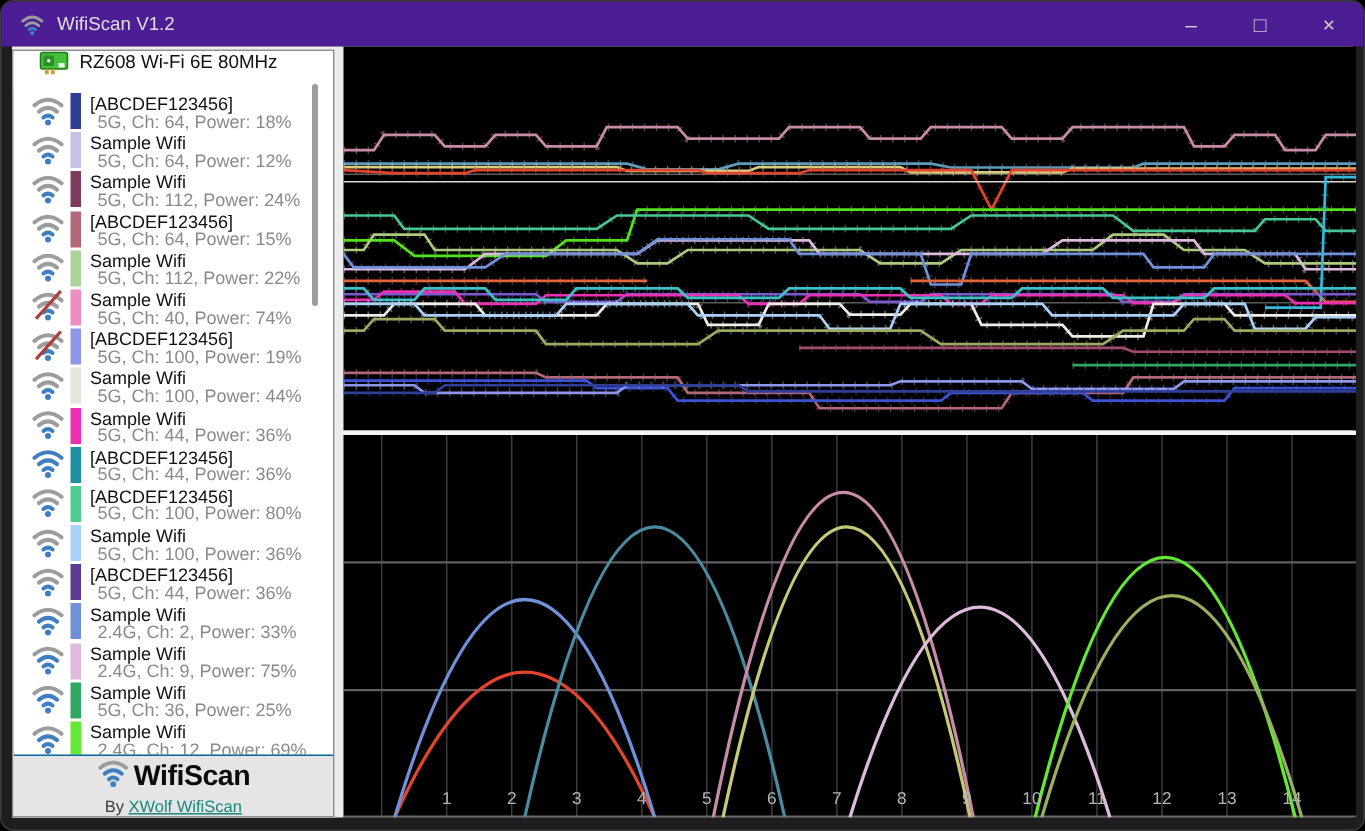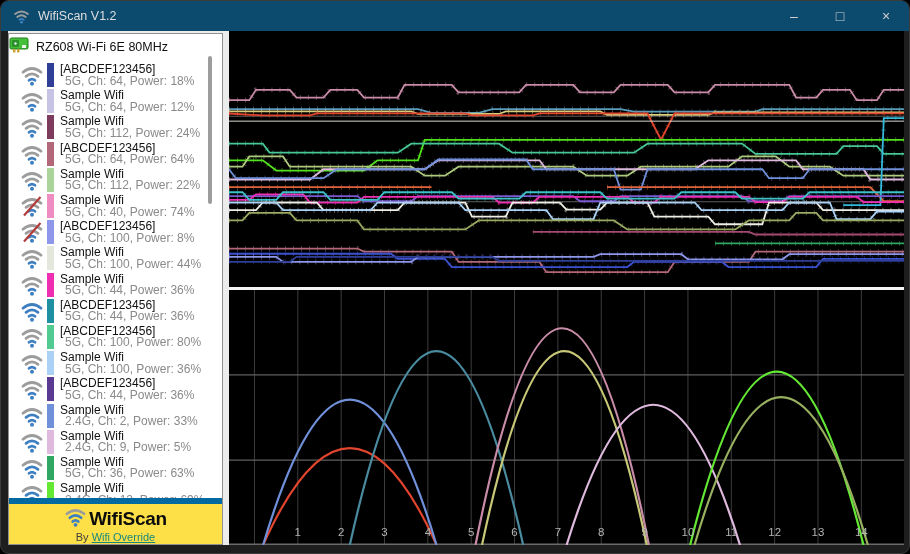--- a/index.html
+++ b/index.html
@@ -1,41 +1,41 @@
 <!DOCTYPE html>
 <html><head>
 <meta charset="utf-8">
 <style>
   html,body{margin:0;padding:0;background:#000;font-family:"Liberation Sans",sans-serif;}
   .window{position:relative;width:910px;height:554px;background:#1e1e1e;border:1px solid #3c3c3c;
           border-radius:9px;overflow:hidden;box-sizing:border-box;}
   
-  .titlebar{position:absolute;left:0;top:0;right:0;height:30px;background:#0c4a6e;display:flex;align-items:center;}
+  .titlebar{position:absolute;left:0;top:0;right:0;height:30px;background:#4c1d95;display:flex;align-items:center;}
   .titlebar .app-ic{margin:0 8px 0 12px;display:flex;align-items:center;}
   .title-text{color:#dedede;font-size:12.5px;}
   .win-controls{margin-left:auto;display:flex;align-items:center;height:100%;}
   .win-btn{width:46px;height:100%;display:flex;align-items:center;justify-content:center;
            color:#cfcfcf;font-size:14px;cursor:default;}
   
   .client{position:absolute;left:7px;top:30px;right:7px;bottom:8px;background:#ececec;}
   
   .panel{position:absolute;left:0;top:2px;width:215px;bottom:0;background:#fff;
          border:1px solid #8f8f8f;box-sizing:border-box;overflow:hidden;}
-  .adapter-row{display:flex;align-items:center;height:26px;padding-left:0;gap:7px;background:#fff;}
+  .adapter-row{display:flex;align-items:flex-start;height:26px;padding-left:17px;gap:7px;background:#fff;}
   .adapter-name{font-size:12.5px;color:#111;}
   .net-list{position:absolute;left:0;top:28px;right:0;bottom:40px;overflow:hidden;}
-  .net-row{display:flex;align-items:center;height:26.2px;padding-left:11px;}
+  .net-row{display:flex;height:26.2px;padding-left:11px;}
   .net-row .wifi-ic{width:24px;height:21px;flex:0 0 24px;display:flex;align-items:center;}
   .net-row .bar{width:7px;height:24px;margin:0 2px 0 3px;flex:0 0 7px;}
   .net-row .txt{display:flex;flex-direction:column;justify-content:center;padding-left:4px;min-width:0;}
   .net-row .nm{font-size:12px;color:#111;line-height:12.5px;white-space:nowrap;}
   .net-row .dt{font-size:12px;color:#8a8a8a;line-height:11.5px;padding-left:5px;white-space:nowrap;}
   .scroll-thumb{position:absolute;right:10px;top:22px;width:4px;height:148px;background:#9d9d9d;border-radius:2px;}
-  .panel-footer{position:absolute;left:0;right:0;bottom:0;height:40px;background:#fde047;
-                border-top:6px solid #0369a1;display:flex;flex-direction:column;align-items:center;justify-content:center;}
+  .panel-footer{position:absolute;left:0;right:0;bottom:0;height:40px;background:#e5e5e5;
+                border-top:1px solid #0369a1;display:flex;flex-direction:column;align-items:center;justify-content:space-between;}
   .brand-line{display:flex;align-items:center;gap:2px;}
   .brand-name{font-size:19px;font-weight:bold;color:#0b0b0b;letter-spacing:-0.3px;line-height:19px;}
   .by-line{font-size:11px;color:#3c3c3c;margin-top:0px;}
   .by-line a{color:#17877d;text-decoration:underline;cursor:pointer;}
   
   .charts{position:absolute;left:221px;top:0;right:0;bottom:0;display:flex;flex-direction:column;}
   .chart-top{width:675px;height:257px;background:#000;display:block;}
   .chart-sep{width:675px;height:3px;background:#f4f4f4;}
   .chart-bottom{width:675px;height:256px;background:#000;display:block;}
 </style>
@@ -131,21 +131,21 @@
     <path d="M3 8.2 Q12 0.8 21 8.2" fill="none" stroke="#9c9c9c" stroke-width="2.7" stroke-linecap="round"></path>
     <path d="M6 12.4 Q12 7.4 18 12.4" fill="none" stroke="#9c9c9c" stroke-width="2.7" stroke-linecap="round"></path>
     <path d="M9 16.3 Q12 13.8 15 16.3" fill="none" stroke="#3e7fc1" stroke-width="2.7" stroke-linecap="round"></path>
     <circle cx="12" cy="19.7" r="2" fill="#3e7fc1"></circle>
 
   </svg>
             </span>
             <span class="bar" style="background:#b26878"></span>
             <span class="txt">
               <span class="nm">[ABCDEF123456]</span>
-              <span class="dt">5G, Ch: 64, Power: 64%</span>
+              <span class="dt">5G, Ch: 64, Power: 15%</span>
             </span>
           </div>
           <div class="net-row">
             <span class="wifi-ic">
               <svg viewBox="0 0 24 22" width="24" height="22">
     <path d="M3 8.2 Q12 0.8 21 8.2" fill="none" stroke="#9c9c9c" stroke-width="2.7" stroke-linecap="round"></path>
     <path d="M6 12.4 Q12 7.4 18 12.4" fill="none" stroke="#9c9c9c" stroke-width="2.7" stroke-linecap="round"></path>
     <path d="M9 16.3 Q12 13.8 15 16.3" fill="none" stroke="#3e7fc1" stroke-width="2.7" stroke-linecap="round"></path>
     <circle cx="12" cy="19.7" r="2" fill="#3e7fc1"></circle>
 
@@ -179,21 +179,21 @@
     <path d="M3 8.2 Q12 0.8 21 8.2" fill="none" stroke="#9c9c9c" stroke-width="2.7" stroke-linecap="round"></path>
     <path d="M6 12.4 Q12 7.4 18 12.4" fill="none" stroke="#9c9c9c" stroke-width="2.7" stroke-linecap="round"></path>
     <path d="M9 16.3 Q12 13.8 15 16.3" fill="none" stroke="#3e7fc1" stroke-width="2.7" stroke-linecap="round"></path>
     <circle cx="12" cy="19.7" r="2" fill="#3e7fc1"></circle>
     <line x1="4" y1="20.5" x2="20.5" y2="2" stroke="#b23b3b" stroke-width="2.2"></line>
   </svg>
             </span>
             <span class="bar" style="background:#8e97ea"></span>
             <span class="txt">
               <span class="nm">[ABCDEF123456]</span>
-              <span class="dt">5G, Ch: 100, Power: 8%</span>
+              <span class="dt">5G, Ch: 100, Power: 19%</span>
             </span>
           </div>
           <div class="net-row">
             <span class="wifi-ic">
               <svg viewBox="0 0 24 22" width="24" height="22">
     <path d="M3 8.2 Q12 0.8 21 8.2" fill="none" stroke="#9c9c9c" stroke-width="2.7" stroke-linecap="round"></path>
     <path d="M6 12.4 Q12 7.4 18 12.4" fill="none" stroke="#9c9c9c" stroke-width="2.7" stroke-linecap="round"></path>
     <path d="M9 16.3 Q12 13.8 15 16.3" fill="none" stroke="#3e7fc1" stroke-width="2.7" stroke-linecap="round"></path>
     <circle cx="12" cy="19.7" r="2" fill="#3e7fc1"></circle>
 
@@ -307,37 +307,37 @@
     <path d="M3 8.2 Q12 0.8 21 8.2" fill="none" stroke="#9c9c9c" stroke-width="2.7" stroke-linecap="round"></path>
     <path d="M6 12.4 Q12 7.4 18 12.4" fill="none" stroke="#3e7fc1" stroke-width="2.7" stroke-linecap="round"></path>
     <path d="M9 16.3 Q12 13.8 15 16.3" fill="none" stroke="#3e7fc1" stroke-width="2.7" stroke-linecap="round"></path>
     <circle cx="12" cy="19.7" r="2" fill="#3e7fc1"></circle>
 
   </svg>
             </span>
             <span class="bar" style="background:#dfbade"></span>
             <span class="txt">
               <span class="nm">Sample Wifi</span>
-              <span class="dt">2.4G, Ch: 9, Power: 5%</span>
+              <span class="dt">2.4G, Ch: 9, Power: 75%</span>
             </span>
           </div>
           <div class="net-row">
             <span class="wifi-ic">
               <svg viewBox="0 0 24 22" width="24" height="22">
     <path d="M3 8.2 Q12 0.8 21 8.2" fill="none" stroke="#9c9c9c" stroke-width="2.7" stroke-linecap="round"></path>
     <path d="M6 12.4 Q12 7.4 18 12.4" fill="none" stroke="#3e7fc1" stroke-width="2.7" stroke-linecap="round"></path>
     <path d="M9 16.3 Q12 13.8 15 16.3" fill="none" stroke="#3e7fc1" stroke-width="2.7" stroke-linecap="round"></path>
     <circle cx="12" cy="19.7" r="2" fill="#3e7fc1"></circle>
 
   </svg>
             </span>
             <span class="bar" style="background:#30a763"></span>
             <span class="txt">
               <span class="nm">Sample Wifi</span>
-              <span class="dt">5G, Ch: 36, Power: 63%</span>
+              <span class="dt">5G, Ch: 36, Power: 25%</span>
             </span>
           </div>
           <div class="net-row">
             <span class="wifi-ic">
               <svg viewBox="0 0 24 22" width="24" height="22">
     <path d="M3 8.2 Q12 0.8 21 8.2" fill="none" stroke="#9c9c9c" stroke-width="2.7" stroke-linecap="round"></path>
     <path d="M6 12.4 Q12 7.4 18 12.4" fill="none" stroke="#3e7fc1" stroke-width="2.7" stroke-linecap="round"></path>
     <path d="M9 16.3 Q12 13.8 15 16.3" fill="none" stroke="#3e7fc1" stroke-width="2.7" stroke-linecap="round"></path>
     <circle cx="12" cy="19.7" r="2" fill="#3e7fc1"></circle>
 
@@ -357,21 +357,21 @@
     <path d="M3 8.2 Q12 0.8 21 8.2" fill="none" stroke="#9c9c9c" stroke-width="2.7" stroke-linecap="round"></path>
     <path d="M6 12.4 Q12 7.4 18 12.4" fill="none" stroke="#3e7fc1" stroke-width="2.7" stroke-linecap="round"></path>
     <path d="M9 16.3 Q12 13.8 15 16.3" fill="none" stroke="#3e7fc1" stroke-width="2.7" stroke-linecap="round"></path>
     <circle cx="12" cy="19.7" r="2" fill="#3e7fc1"></circle>
 
   </svg></span>
           <span class="brand-name">WifiScan</span>
         </div>
         <div class="by-line">
           <span>By</span>
-          <a>Wifi Override</a>
+          <a>XWolf WifiScan</a>
         </div>
       </div>
     </div>
 
     <div class="charts">
       <svg class="chart-top" id="chart-top" viewBox="0 0 675 257" preserveAspectRatio="none">
           <line x1="0" y1="85.581" x2="675" y2="85.581" stroke="#5c5c5c" stroke-width="1"></line>
           <line x1="0" y1="171.419" x2="675" y2="171.419" stroke="#5c5c5c" stroke-width="1"></line>
           <path d="M0.0,69.4 L20.3,69.4 L27.0,59.1 L60.8,59.1 L67.5,66.8 L94.5,66.8 L101.3,59.1 L128.3,59.1 L135.0,66.8 L168.8,66.8 L175.5,54.0 L222.8,54.0 L229.5,61.7 L290.3,61.7 L297.0,54.0 L344.3,54.0 L351.0,61.7 L384.8,61.7 L391.5,54.0 L438.8,54.0 L445.5,61.7 L479.3,61.7 L486.0,54.0 L560.3,54.0 L567.0,66.8 L587.3,66.8 L594.0,59.1 L621.0,59.1 L627.8,69.4 L648.0,69.4 L654.8,59.1 L675.0,59.1" fill="none" stroke="#c98ca8" stroke-width="1.8"></path>
           <path d="M0.0,69.4 L20.3,69.4 L27.0,59.1 L60.8,59.1 L67.5,66.8 L94.5,66.8 L101.3,59.1 L128.3,59.1 L135.0,66.8 L168.8,66.8 L175.5,54.0 L222.8,54.0 L229.5,61.7 L290.3,61.7 L297.0,54.0 L344.3,54.0 L351.0,61.7 L384.8,61.7 L391.5,54.0 L438.8,54.0 L445.5,61.7 L479.3,61.7 L486.0,54.0 L560.3,54.0 L567.0,66.8 L587.3,66.8 L594.0,59.1 L621.0,59.1 L627.8,69.4 L648.0,69.4 L654.8,59.1 L675.0,59.1" fill="none" stroke="#c98ca8" stroke-width="5" stroke-dasharray="1 7" opacity="0.45"></path>

